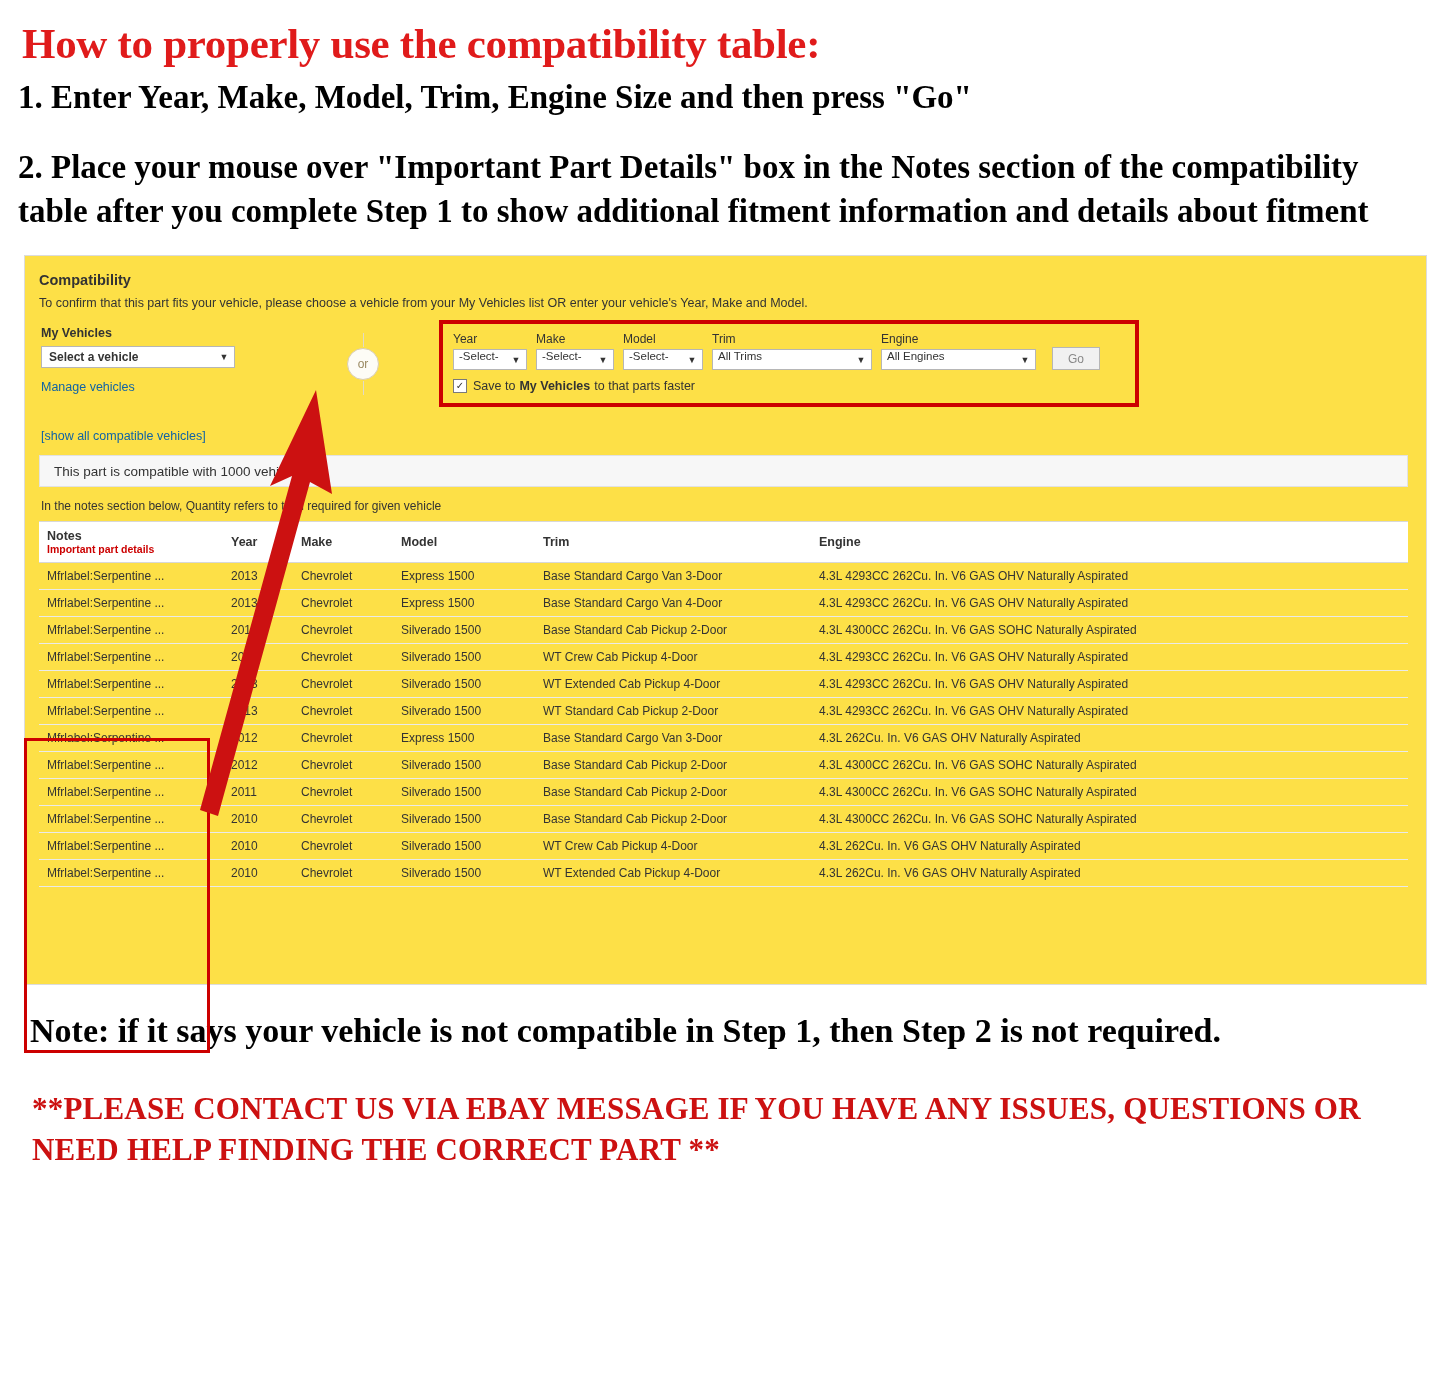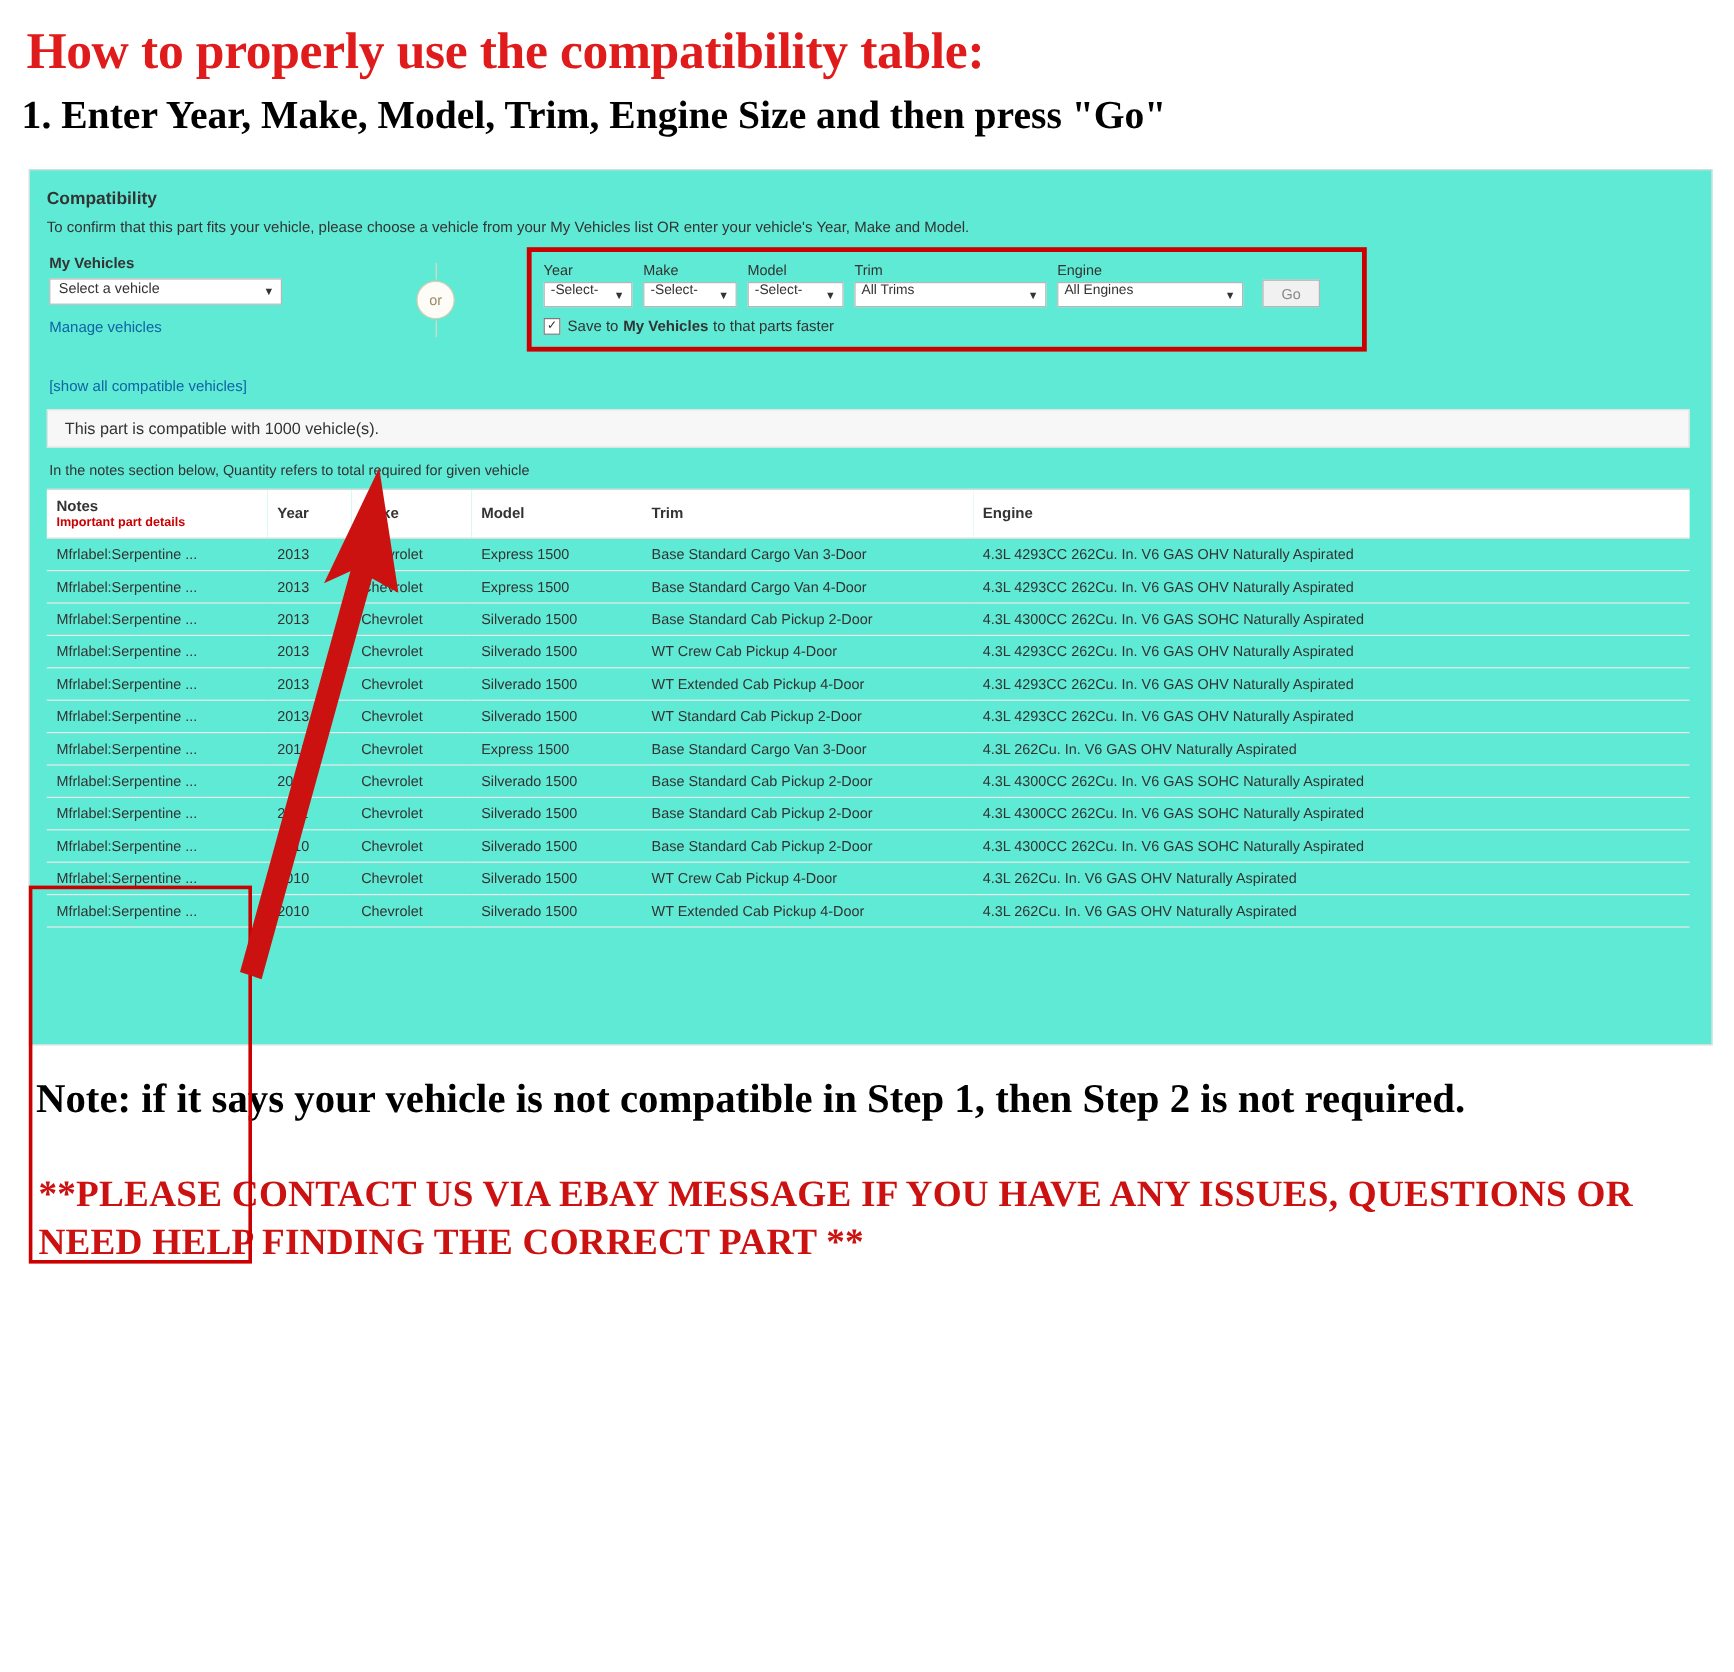--- a/index.html
+++ b/index.html
@@ -53,21 +53,21 @@
     font-size: 33px;
     padding: 26px 36px 0 18px;
     line-height: 1.34;
   }
 
   
   .compat-wrap {
     position: relative;
     margin: 22px 18px 0 24px;
     border: 1px solid #dcdcdc;
-    background: #5eead4;
+    background: #fde047;
     height: 730px;
     box-sizing: border-box;
     overflow: hidden;
   }
   .compat-inner {
     padding: 16px 18px 0 14px;
     font-size: 12.5px;
     color: #333;
   }
   .compat-title {
@@ -96,26 +96,27 @@
     font-size: 12.5px;
     color: #333;
     margin-bottom: 6px;
   }
   .select-box {
     border: 1px solid #b6b6b6;
     background: #fff;
     height: 22px;
     width: 194px;
     display: flex;
-    align-items: flex-start;
+    align-items: center;
     justify-content: space-between;
     font-size: 12px;
     color: #333;
     padding: 0 0 0 7px;
     box-sizing: border-box;
+    font-weight: bold;
   }
   .select-arrow {
     width: 20px;
     height: 20px;
     display: flex;
     align-items: center;
     justify-content: center;
     color: #333;
     font-size: 9px;
   }
@@ -324,20 +325,21 @@
     letter-spacing: 0.2px;
   }
 </style>
 </head>
 <body>
 
 <div class="page">
 
   <div class="headline">How to properly use the compatibility table:</div>
   <div class="step-line">1. Enter Year, Make, Model, Trim, Engine Size and then press "Go"</div>
+  <div class="step-two">2. Place your mouse over "Important Part Details" box in the Notes section of the compatibility table after you complete Step 1 to show additional fitment information and details about fitment</div>
 
   <div class="compat-wrap">
     <div class="compat-inner">
       <div class="compat-title">Compatibility</div>
       <div class="compat-sub">To confirm that this part fits your vehicle, please choose a vehicle from your My Vehicles list OR enter your vehicle's Year, Make and Model.</div>
 
       <div class="chooser">
         <div class="my-vehicles">
           <div class="mv-label">My Vehicles</div>
           <div class="select-box">

